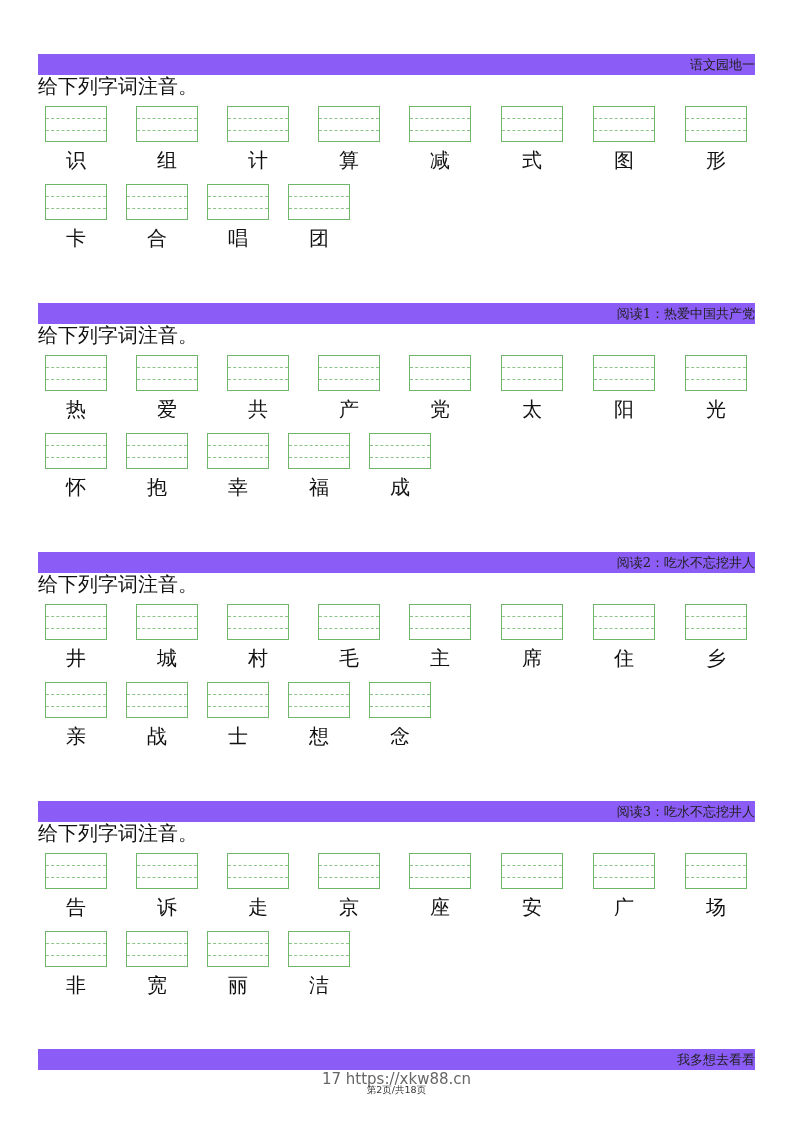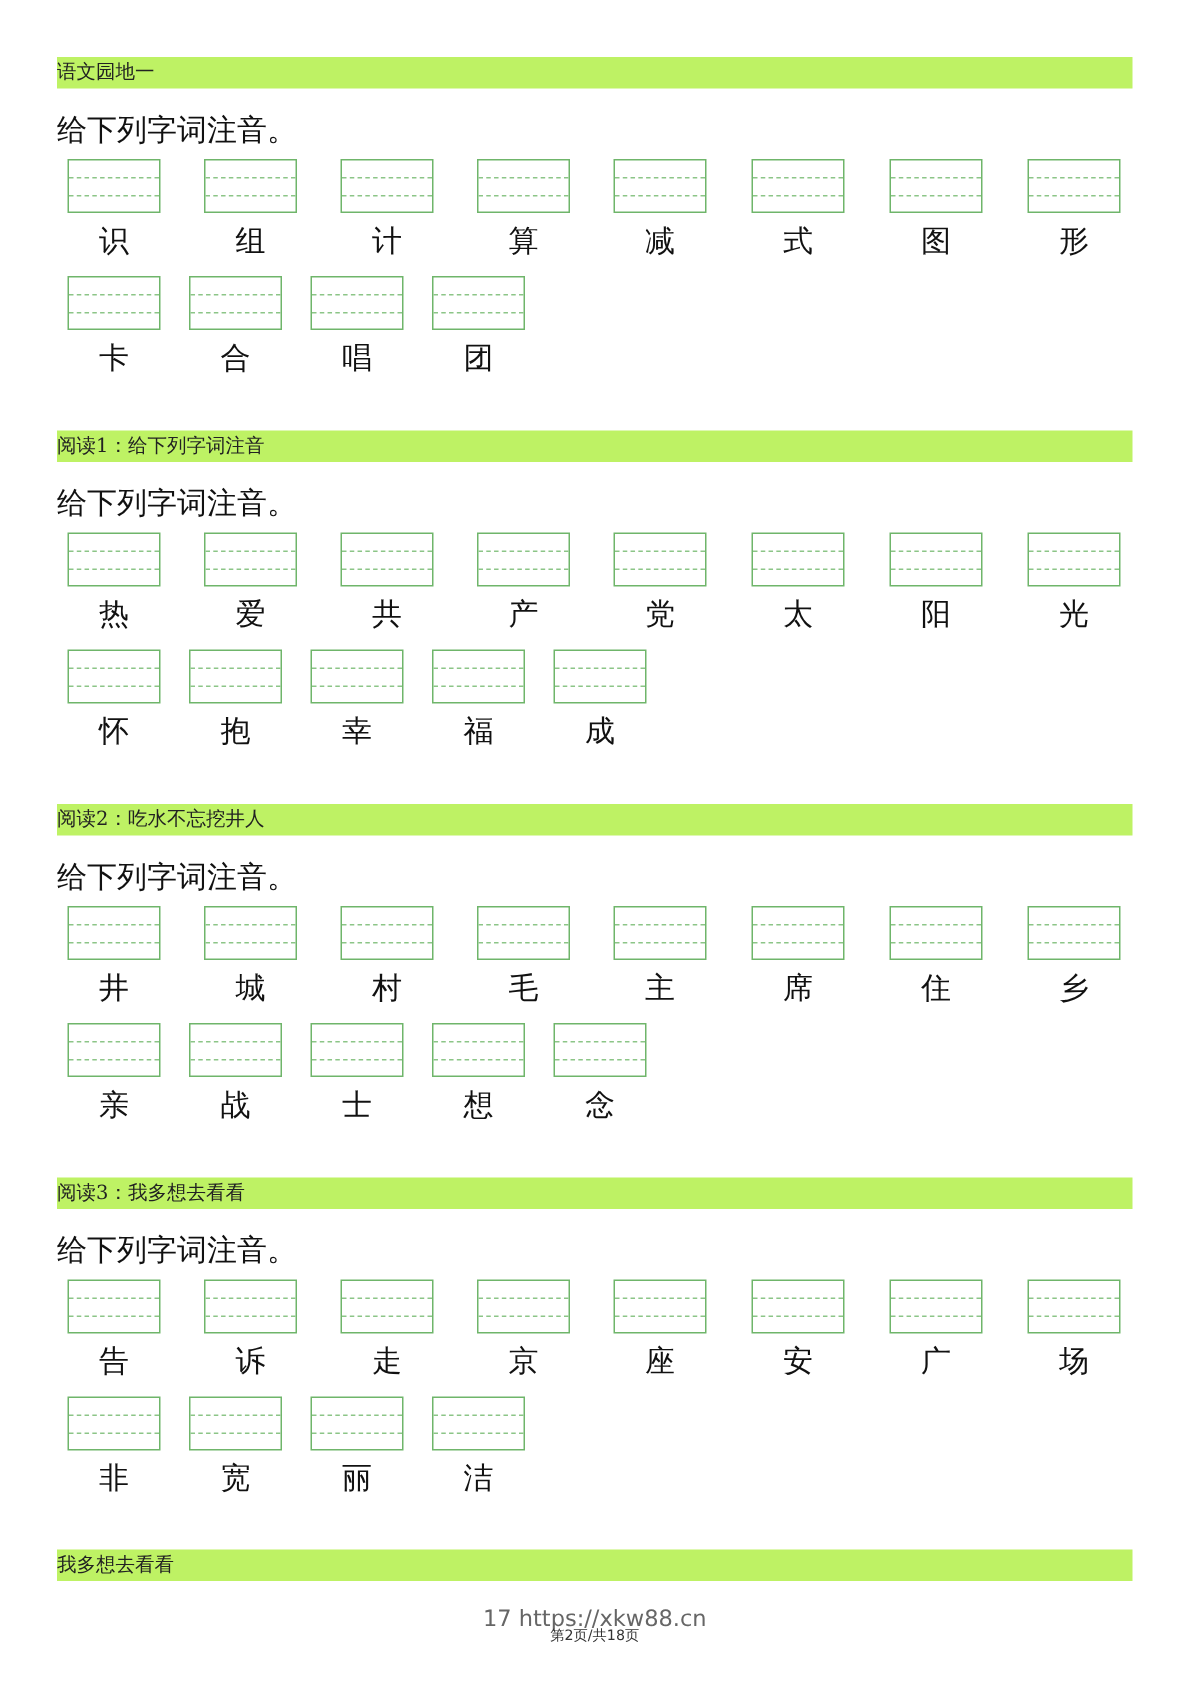--- a/index.html
+++ b/index.html
@@ -1,21 +1,21 @@
 <!DOCTYPE html>
 <html><head>
 <meta charset="utf-8">
 <style>
   * { margin: 0; padding: 0; box-sizing: border-box; }
   html, body { width: 793px; height: 1122px; background: #ffffff; overflow: hidden; }
   body { position: relative; font-family: "DejaVu Serif", "Liberation Serif", serif; color: #111; }
   .section { position: absolute; left: 38px; width: 717px; height: 240px; }
   .sec-header {
-    position: absolute; left: 0; top: 0; width: 717px; height: 21px;
-    background: #bef264; text-align: left; font-size: 13px; line-height: 21px; color: #222;
+    position: absolute; left: 0; top: 16px; width: 717px; height: 21px;
+    background: #8b5cf6; text-align: right; font-size: 13px; line-height: 21px; color: #222;
   }
   .instruction { position: absolute; left: 0; top: 37px; font-size: 20px; line-height: 22px; color: #111; }
   .cell { position: absolute; width: 62px; }
   .pinyin-box {
     position: absolute; left: 0; top: 0; width: 62px; height: 36px;
     border: 1.5px solid #6fb56a; background: #fff;
   }
   .pinyin-box .dash {
     position: absolute; left: 0; right: 0; height: 0;
     border-top: 1px dashed #8cc587;
@@ -121,21 +121,21 @@
       </div>
       <div class="cell" style="left: 250px; top: 146px;">
         <div class="pinyin-box">
           <div class="dash d1"></div>
           <div class="dash d2"></div>
         </div>
         <div class="hanzi">团</div>
       </div>
     </div>
     <div class="section" style="top: 287px;">
-      <div class="sec-header">阅读1：给下列字词注音</div>
+      <div class="sec-header">阅读1：热爱中国共产党</div>
       <div class="instruction">给下列字词注音。</div>
       <div class="cell" style="left: 7px; top: 68px;">
         <div class="pinyin-box">
           <div class="dash d1"></div>
           <div class="dash d2"></div>
         </div>
         <div class="hanzi">热</div>
       </div>
       <div class="cell" style="left: 98px; top: 68px;">
         <div class="pinyin-box">
@@ -311,21 +311,21 @@
       </div>
       <div class="cell" style="left: 331px; top: 146px;">
         <div class="pinyin-box">
           <div class="dash d1"></div>
           <div class="dash d2"></div>
         </div>
         <div class="hanzi">念</div>
       </div>
     </div>
     <div class="section" style="top: 785px;">
-      <div class="sec-header">阅读3：我多想去看看</div>
+      <div class="sec-header">阅读3：吃水不忘挖井人</div>
       <div class="instruction">给下列字词注音。</div>
       <div class="cell" style="left: 7px; top: 68px;">
         <div class="pinyin-box">
           <div class="dash d1"></div>
           <div class="dash d2"></div>
         </div>
         <div class="hanzi">告</div>
       </div>
       <div class="cell" style="left: 98px; top: 68px;">
         <div class="pinyin-box">

